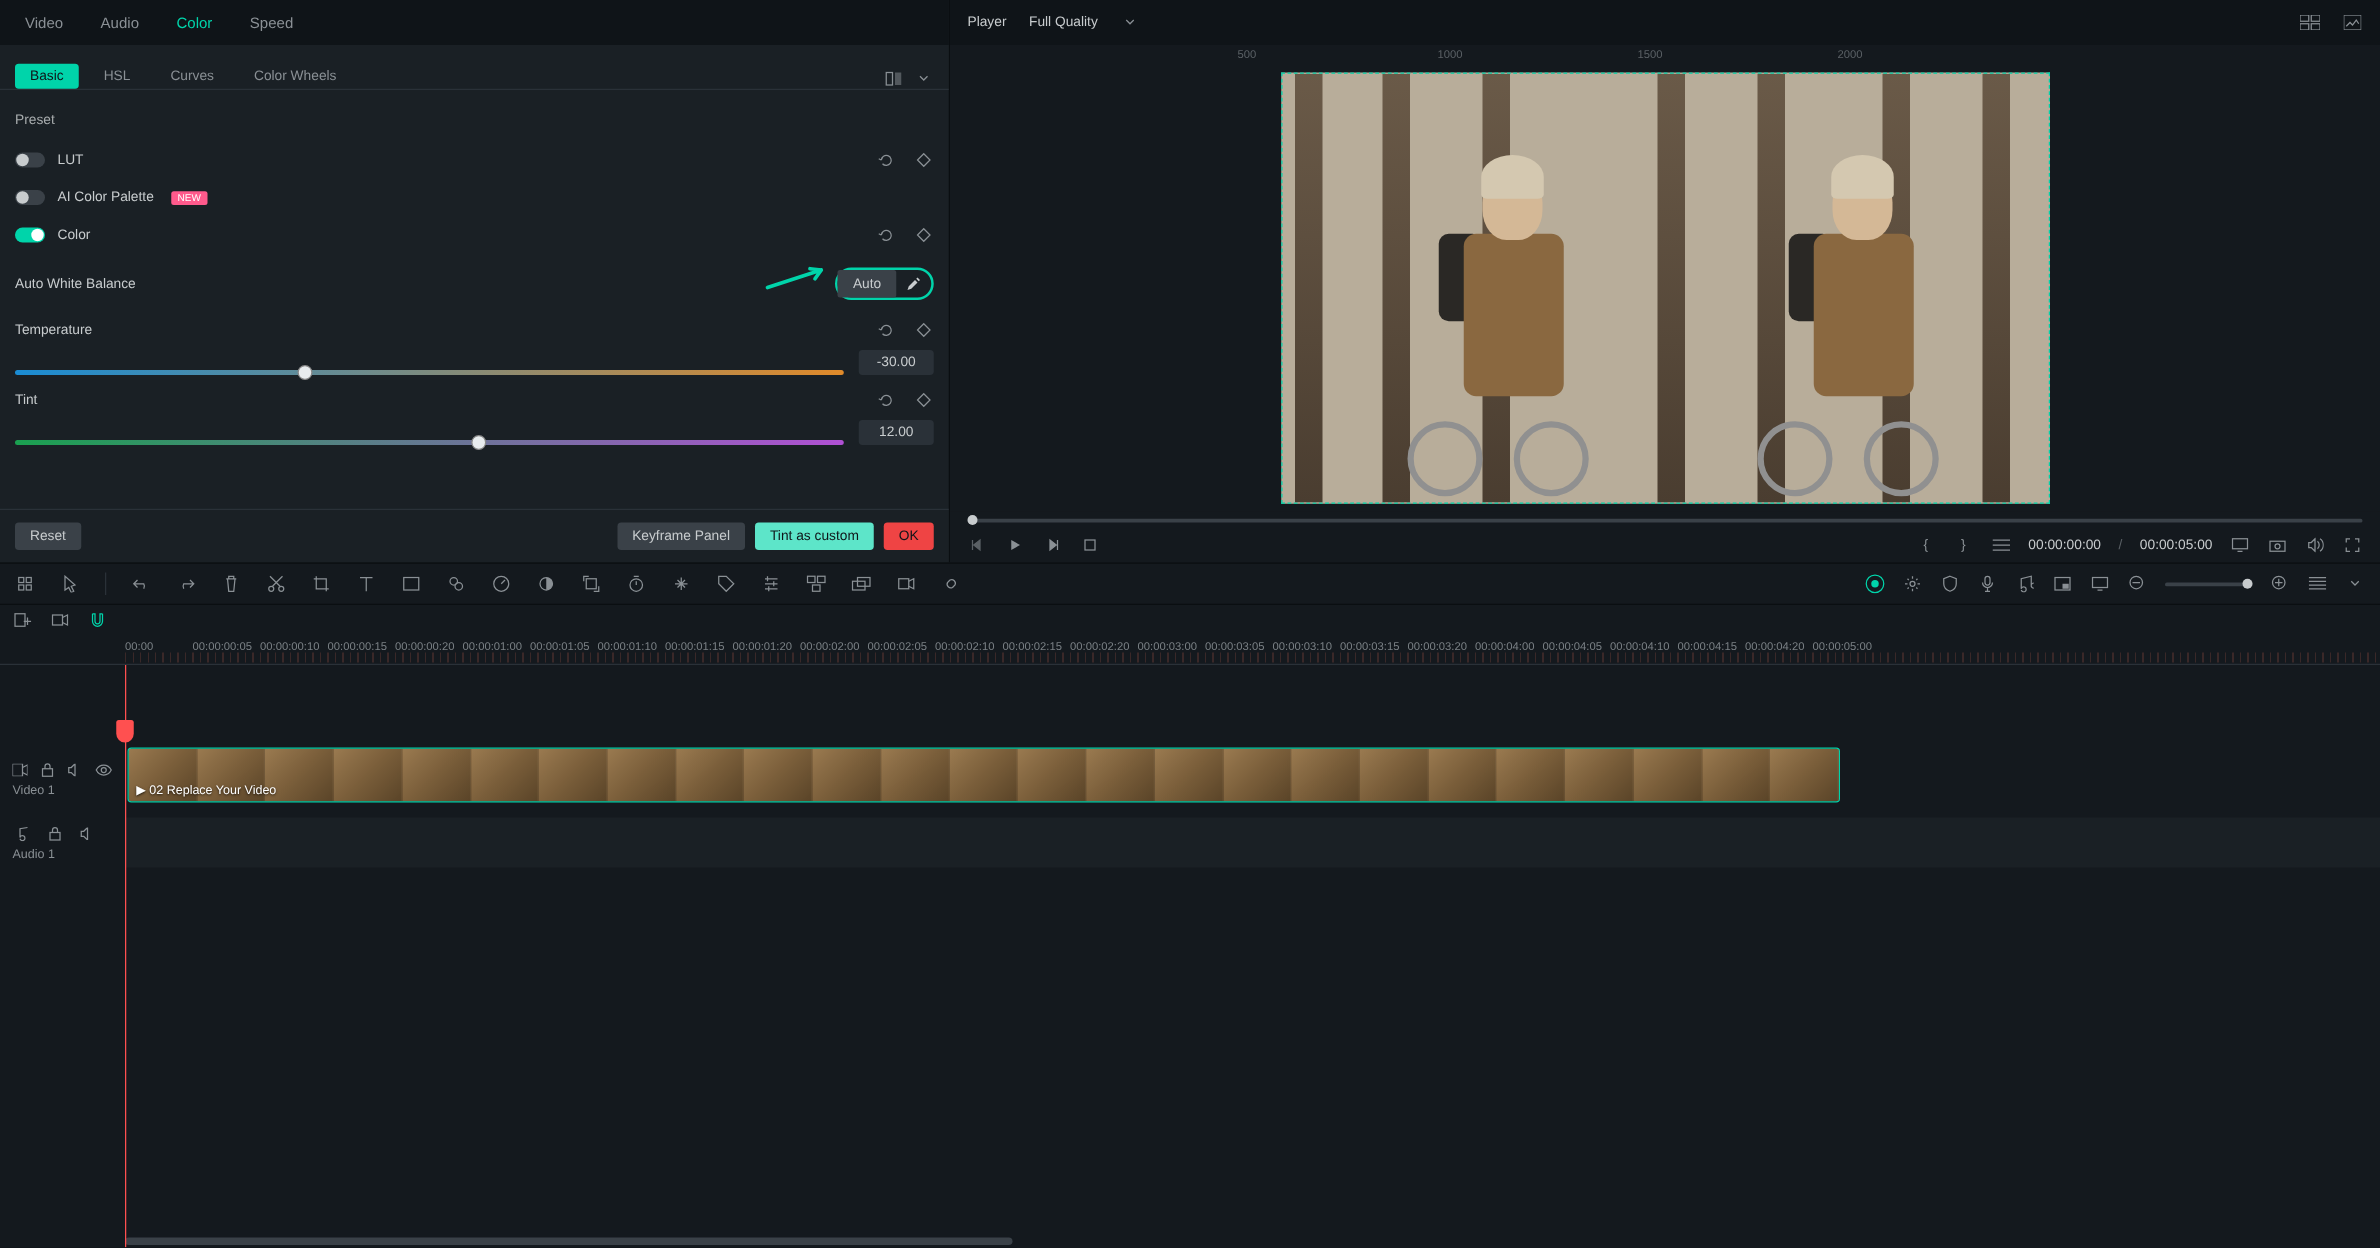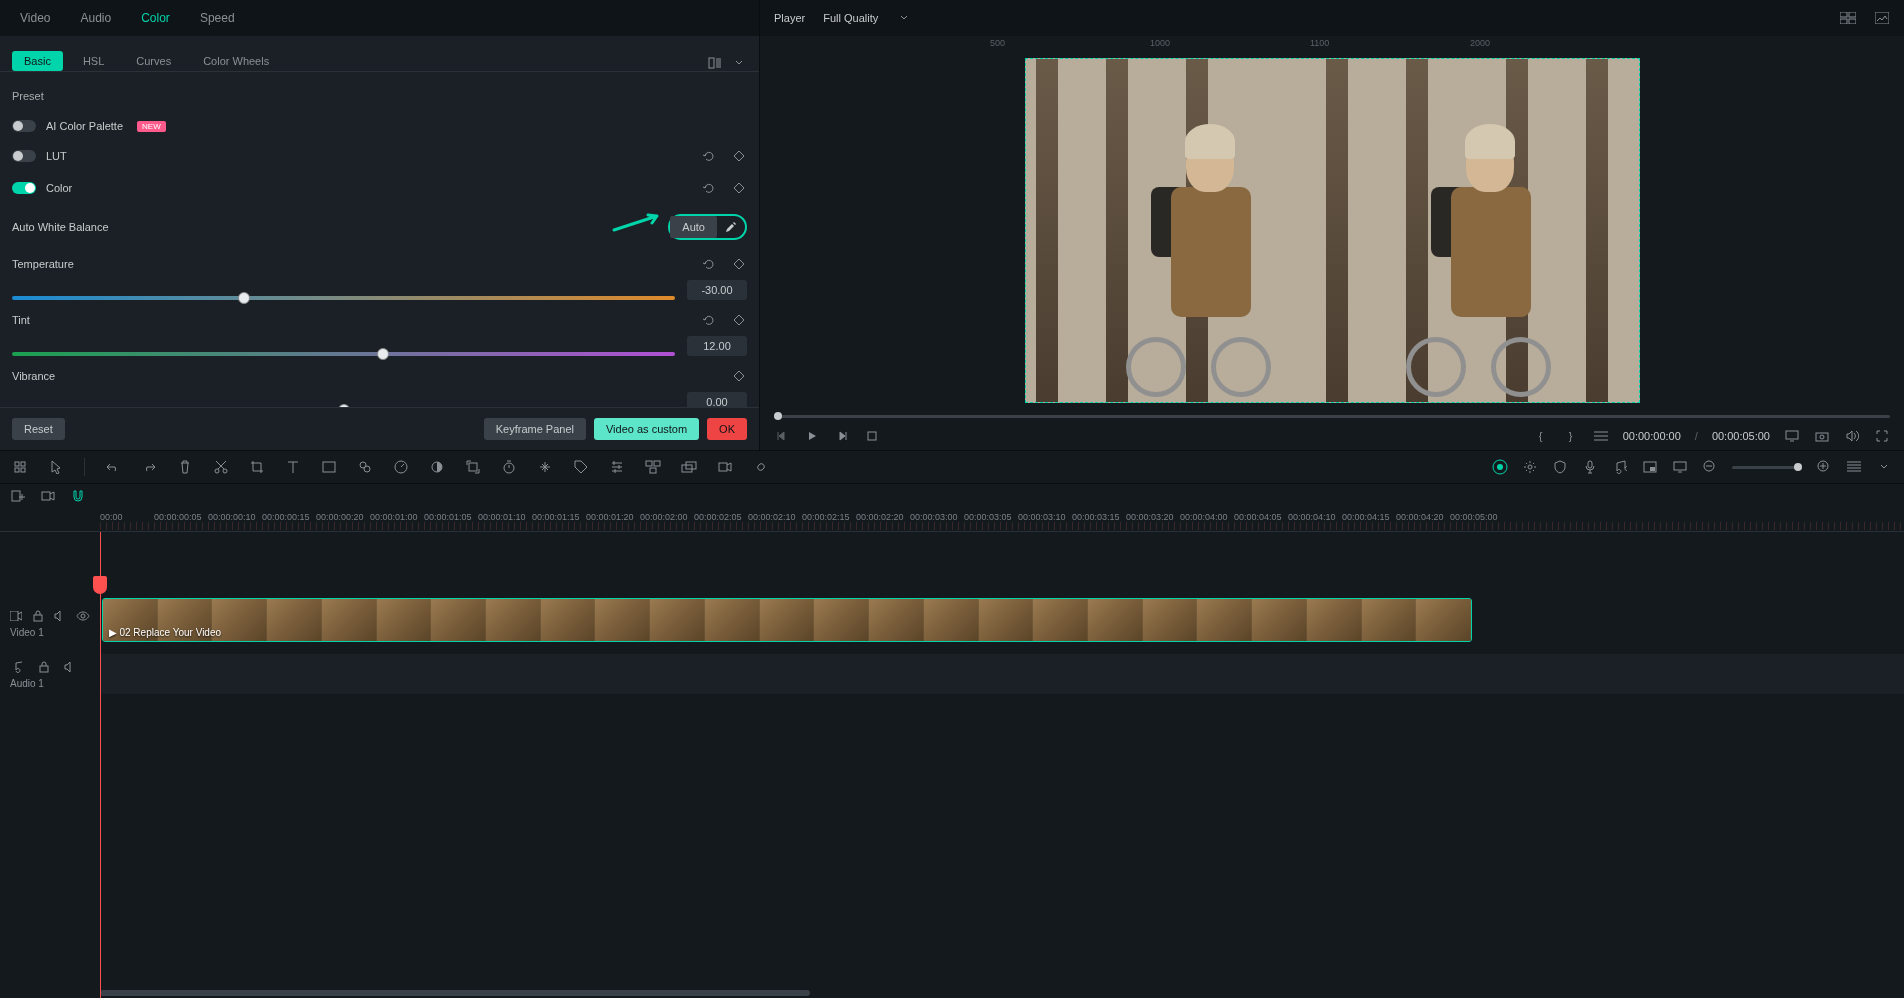--- a/index.html
+++ b/index.html
@@ -120,39 +120,39 @@
             <svg width="10" height="10" viewBox="0 0 10 10">
               <path d="M2 3l3 3 3-3" stroke="currentColor" fill="none"></path>
             </svg>
           </span>
       </div>
       <div class="panel-content">
         <div class="section-label">Preset</div>
 
         <div class="toggle-row">
           <div class="toggle"></div>
+          <span class="toggle-label">LUT</span>
+          <div class="row-icons">
+            <span class="icon-btn">
+                <svg width="14" height="14" viewBox="0 0 14 14">
+                  <path d="M3 7a4 4 0 1 1 1 3M3 7l-2-1m2 1l1-2" stroke="currentColor" fill="none"></path>
+                </svg>
+              </span>
+            <span class="icon-btn">
+                <svg width="12" height="12" viewBox="0 0 12 12">
+                  <path d="M6 1l5 5-5 5-5-5z" fill="none" stroke="currentColor"></path>
+                </svg>
+              </span>
+          </div>
+        </div>
+
+        <div class="toggle-row">
+          <div class="toggle"></div>
           <span class="toggle-label">AI Color Palette</span>
           <span class="badge">NEW</span>
-        </div>
-
-        <div class="toggle-row">
-          <div class="toggle"></div>
-          <span class="toggle-label">LUT</span>
-          <div class="row-icons">
-            <span class="icon-btn">
-                <svg width="14" height="14" viewBox="0 0 14 14">
-                  <path d="M3 7a4 4 0 1 1 1 3M3 7l-2-1m2 1l1-2" stroke="currentColor" fill="none"></path>
-                </svg>
-              </span>
-            <span class="icon-btn">
-                <svg width="12" height="12" viewBox="0 0 12 12">
-                  <path d="M6 1l5 5-5 5-5-5z" fill="none" stroke="currentColor"></path>
-                </svg>
-              </span>
-          </div>
         </div>
 
         <div class="toggle-row">
           <div class="toggle on"></div>
           <span class="toggle-label">Color</span>
           <div class="row-icons">
             <span class="icon-btn">
                 <svg width="14" height="14" viewBox="0 0 14 14">
                   <path d="M3 7a4 4 0 1 1 1 3M3 7l-2-1m2 1l1-2" stroke="currentColor" fill="none"></path>
                 </svg>
@@ -221,44 +221,26 @@
             </div>
           </div>
           <div class="slider-row">
             <div class="slider-track track-tint">
                 <div class="slider-handle" style="left:56%"></div>
               </div>
             <div class="slider-value">12.00</div>
           </div>
         </div>
 
-        <div class="slider-section">
-          <div class="slider-header">
-            <span class="slider-label">Vibrance</span>
-            <div class="row-icons" style="margin-left:auto">
-              <span class="icon-btn">
-                  <svg width="12" height="12" viewBox="0 0 12 12">
-                    <path d="M6 1l5 5-5 5-5-5z" fill="none" stroke="currentColor"></path>
-                  </svg>
-                </span>
-            </div>
-          </div>
-          <div class="slider-row">
-            <div class="slider-track track-vib">
-                <div class="slider-handle" style="left:50%"></div>
-              </div>
-            <div class="slider-value">0.00</div>
-          </div>
-        </div>
       </div>
       <div class="panel-footer">
         <button class="btn btn-dark">Reset</button>
         <div style="flex:1"></div>
         <button class="btn btn-dark">Keyframe Panel</button>
-        <button class="btn btn-teal-light">Video as custom</button>
+        <button class="btn btn-teal-light">Tint as custom</button>
         <button class="btn btn-teal">OK</button>
       </div>
     </div>
 
     <div class="right-panel">
       <div class="player-header">
         <span>Player</span>
         <span style="display:flex;align-items:center;gap:22px">
           <span>Full Quality</span>
           <svg width="8" height="8" viewBox="0 0 8 8">
@@ -277,21 +259,21 @@
         <span class="icon-btn">
             <svg width="14" height="12" viewBox="0 0 14 12">
               <rect x="0" y="0" width="14" height="12" fill="none" stroke="currentColor"></rect>
               <path d="M2 9l3-3 2 2 3-4 2 3" stroke="currentColor" fill="none"></path>
             </svg>
           </span>
       </div>
       <div class="ruler-h">
         <span class="tick" style="left:230px">500</span>
         <span class="tick" style="left:390px">1000</span>
-        <span class="tick" style="left:550px">1100</span>
+        <span class="tick" style="left:550px">1500</span>
         <span class="tick" style="left:710px">2000</span>
       </div>
       <div class="preview-wrap">
         <div class="preview-frame">
           <div class="preview-content">
             <div class="tree" style="left:10px"></div>
               <div class="tree" style="left:80px"></div>
               <div class="tree" style="left:160px"></div>
               <div class="tree" style="left:300px"></div>
               <div class="tree" style="left:380px"></div>

